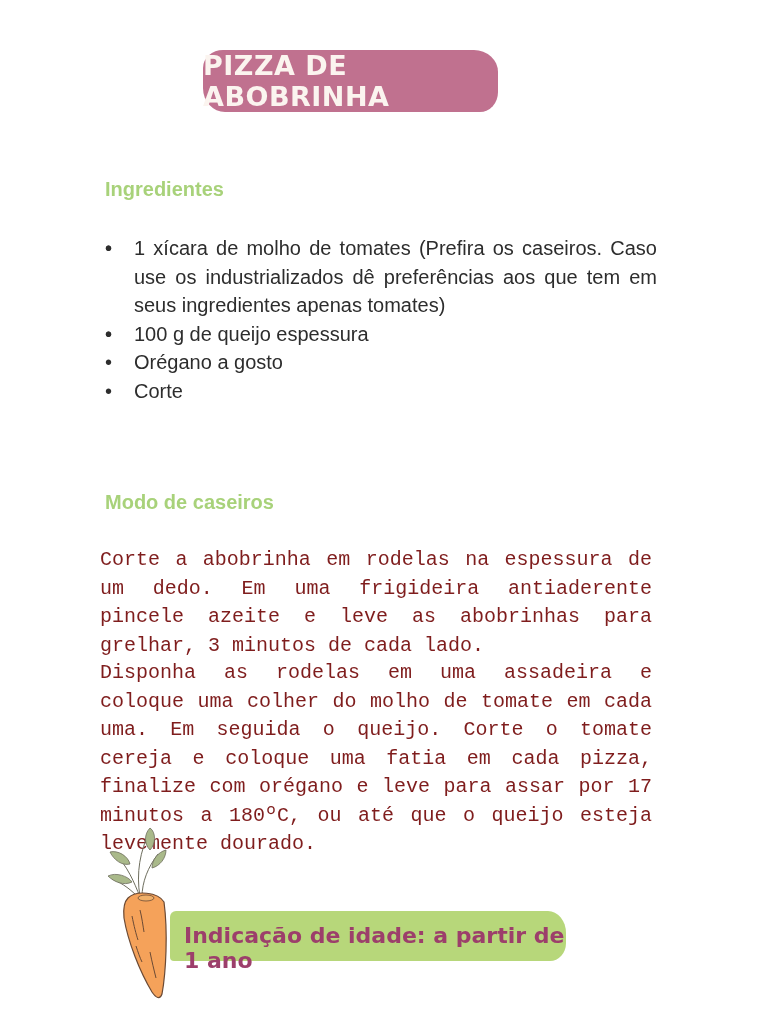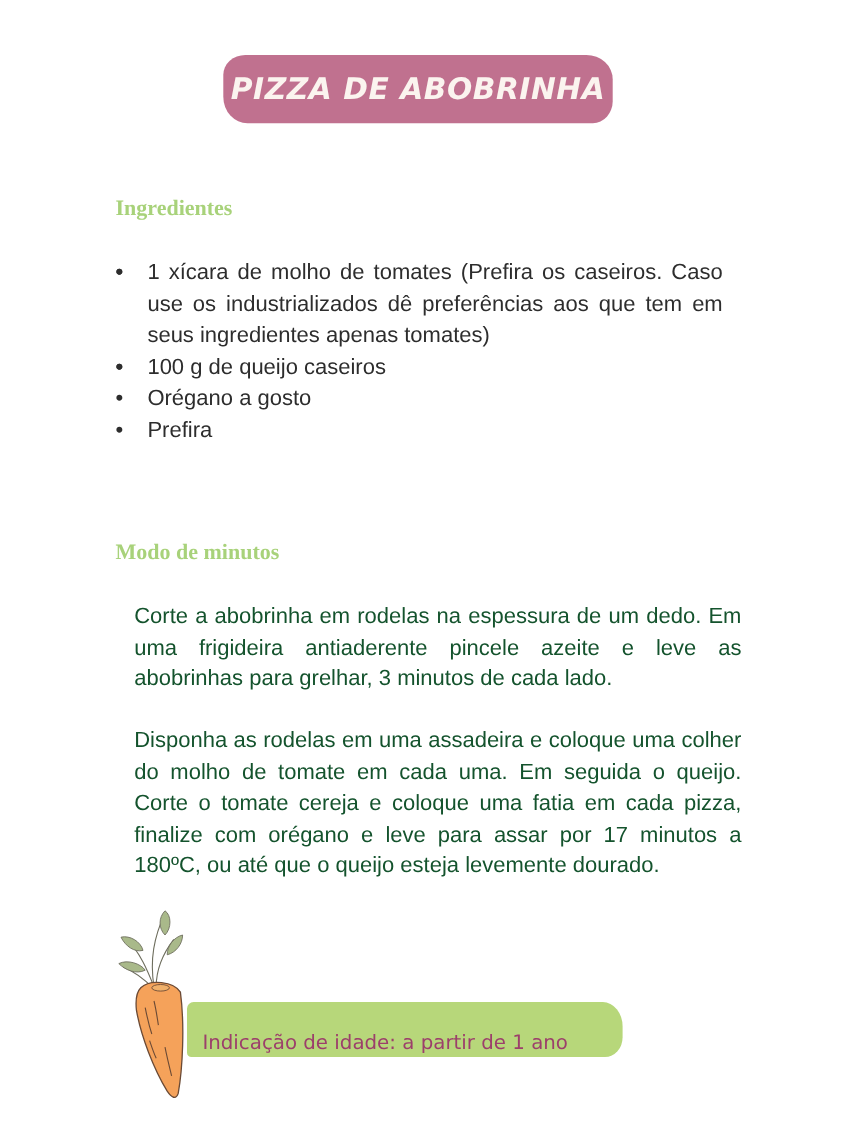--- a/index.html
+++ b/index.html
@@ -1,79 +1,79 @@
 <!DOCTYPE html>
 <html><head>
   <meta charset="utf-8">
   <style>
     * { box-sizing: border-box; margin: 0; padding: 0; }
     html, body { width: 772px; height: 1036px; background: #ffffff; overflow: hidden; }
     body { position: relative; font-family: "DejaVu Sans", sans-serif; color: #2b2b2b; }
 
     .title-banner {
-      position: absolute; left: 203px; top: 50px; width: 354px; height: 62px;
+      position: absolute; left: 203px; top: 50px; width: 295px; height: 62px;
       background: #c0718f; border-radius: 20px 24px 18px 22px / 18px 22px 20px 24px;
-      display: flex; align-items: center; justify-content: center; font-style: italic;
+      display: flex; align-items: center; justify-content: center;
     }
     .title-banner span {
       color: #fbf4ef; font-family: "DejaVu Sans", sans-serif; font-weight: bold;
       font-size: 27px; letter-spacing: 0.5px;
     }
 
     .section-heading {
       position: absolute; left: 105px; color: #a8d27a; font-weight: bold;
-      font-family: Liberation Serif, serif; font-size: 20px;
+      font-family: Liberation Sans, sans-serif; font-size: 20px;
     }
     #h-ingredients { top: 178px; }
     #h-preparo { top: 491px; }
 
     .ingredients {
       position: absolute; left: 105px; top: 234px; width: 552px; list-style: none;
       font-family: "Liberation Sans", sans-serif; font-size: 20px; line-height: 28.5px; color: #2d2d2d;
     }
     .ingredients li { position: relative; padding-left: 29px; text-align: justify; }
     .ingredients li .bullet { position: absolute; left: 0; top: 0; }
 
     .para {
-      position: absolute; left: 122px; width: 552px;
-      font-family: Liberation Sans, sans-serif; font-size: 20px; line-height: 28.5px;
-      color: #14532d; text-align: justify; text-align-last: left;
+      position: absolute; left: 100px; width: 552px;
+      font-family: Liberation Mono, monospace; font-size: 20px; line-height: 28.5px;
+      color: #7f1d1d; text-align: justify; text-align-last: left;
     }
     #p1 { top: 546px; }
     #p2 { top: 659px; }
 
     .age-banner {
       position: absolute; left: 170px; top: 911px; width: 396px; height: 50px;
       background: #b7d77a; border-radius: 6px 18px 16px 4px / 6px 22px 18px 4px;
       display: flex; align-items: center; padding-left: 14px;
     }
     .age-banner span {
-      color: #9c3f6b; font-weight: normal; font-family: "DejaVu Sans", sans-serif; font-size: 18px; margin-top: 24px;
+      color: #9c3f6b; font-weight: bold; font-family: "DejaVu Sans", sans-serif; font-size: 22px; margin-top: 24px;
     }
     .carrot { position: absolute; left: 106px; top: 822px; width: 80px; height: 180px; }
   </style>
 </head>
 <body>
 
 <div class="title-banner">
   <span>PIZZA DE ABOBRINHA</span>
 </div>
 
 <div class="section-heading" id="h-ingredients">Ingredientes</div>
 
 <ul class="ingredients">
   <li><span class="bullet">•</span></li>
   <li><span class="bullet">•</span><span>1 xícara de molho de tomates (Prefira os caseiros. Caso use os industrializados dê preferências aos que tem em seus ingredientes apenas tomates)</span></li>
   <li><span class="bullet">•</span></li>
-  <li><span class="bullet">•</span><span>100 g de queijo caseiros</span></li>
+  <li><span class="bullet">•</span><span>100 g de queijo espessura</span></li>
   <li><span class="bullet">•</span><span>Orégano a gosto</span></li>
-  <li><span class="bullet">•</span><span>Prefira</span></li>
+  <li><span class="bullet">•</span><span>Corte</span></li>
 </ul>
 
-<div class="section-heading" id="h-preparo">Modo de minutos</div>
+<div class="section-heading" id="h-preparo">Modo de caseiros</div>
 
 <p class="para" id="p1">Corte a abobrinha em rodelas na espessura de um dedo. Em uma frigideira antiaderente pincele azeite e leve as abobrinhas para grelhar, 3 minutos de cada lado.</p>
 <p class="para" id="p2">Disponha as rodelas em uma assadeira e coloque uma colher do molho de tomate em cada uma. Em seguida o queijo. Corte o tomate cereja e coloque uma fatia em cada pizza, finalize com orégano e leve para assar por 17 minutos a 180ºC, ou até que o queijo esteja levemente dourado.</p>
 
 <div class="age-banner">
   <span>Indicação de idade: a partir de 1 ano</span>
 </div>
 
 <svg class="carrot" viewBox="0 0 80 180">
   <g stroke="#6e6e5e" stroke-width="1" fill="none">

